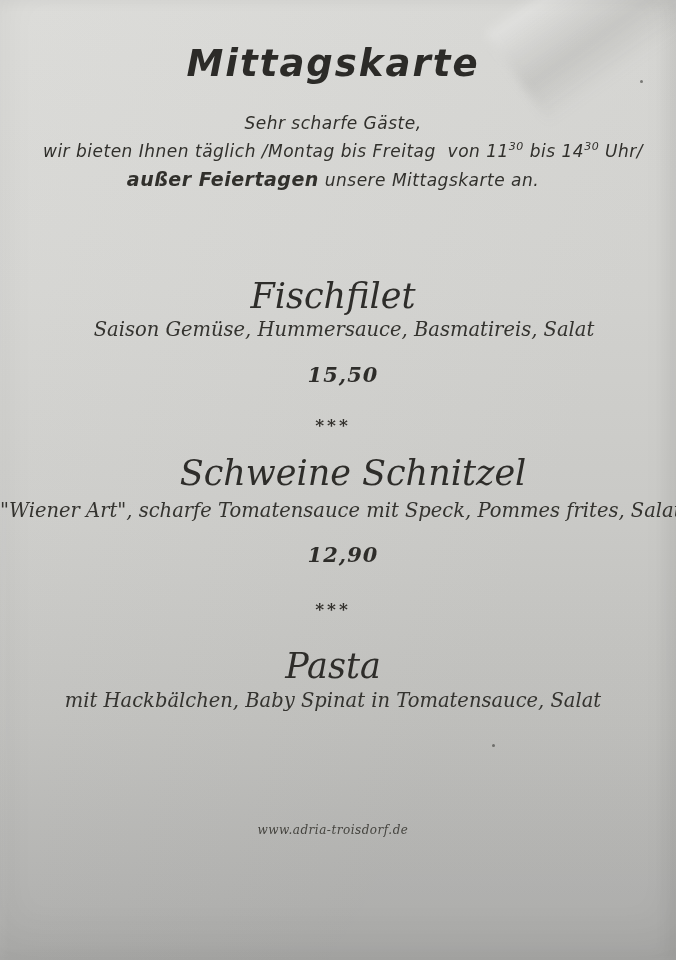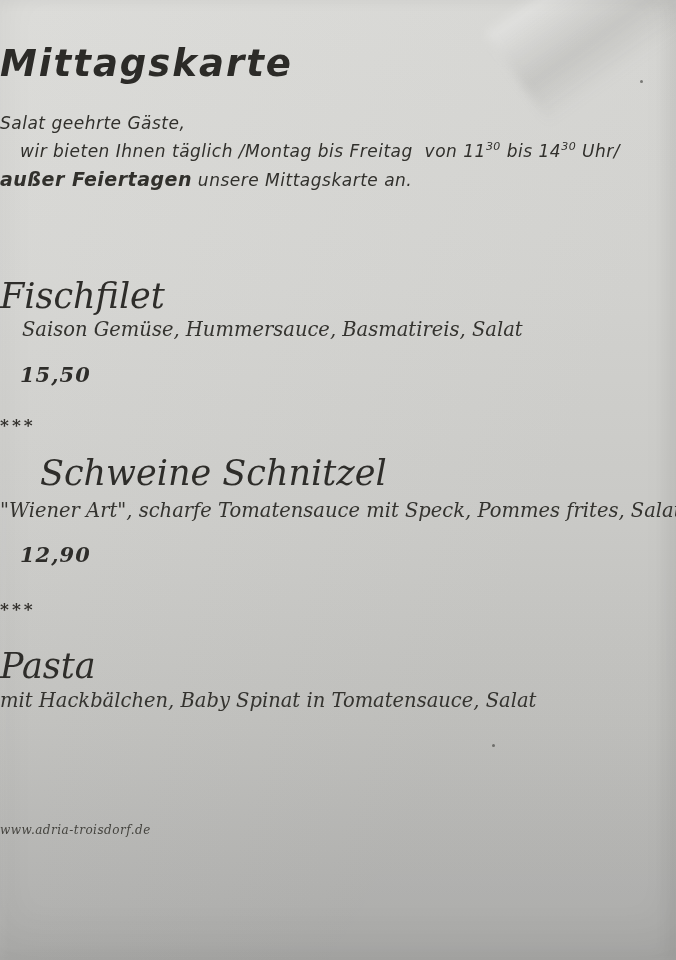--- a/index.html
+++ b/index.html
@@ -40,20 +40,21 @@
     position: absolute;
     width: 3px;
     height: 3px;
     border-radius: 50%;
     background: rgba(45,45,42,0.55);
   }
   .line {
     position: absolute;
     left: 0;
     right: 10px;
+    text-align: center;
     color: #33312d;
     white-space: pre;
   }
   
   .hand {
     font-family: "DejaVu Sans", sans-serif;
     font-style: italic;
     letter-spacing: 0.5px;
   }
   .title {
@@ -112,21 +113,21 @@
 </head>
 <body>
 
 <div class="paper">
   <div class="crease"></div>
   <div class="speck" style="left:640px; top:80px;"></div>
   <div class="speck" style="left:492px; top:744px;"></div>
 
   <h1 class="line hand title" style="top:42px;">Mittagskarte</h1>
 
-  <div class="line hand intro" style="top:113px;">Salat geehrte Gäste,</div>
+  <div class="line hand intro" style="top:113px;">Sehr scharfe Gäste,</div>
 
   <div class="line hand intro" style="top:141px;margin-left:20px;"><span>wir bieten Ihnen täglich /Montag bis Freitag  von 11</span><sup>30</sup><span> bis 14</span><sup>30</sup><span> Uhr/</span></div>
 
   <div class="line hand intro" style="top:168px;"><span class="note-bold">außer Feiertagen</span><span> unsere Mittagskarte an.</span></div>
 
   <div class="line serif dish-name" style="top:276px;">Fischfilet</div>
   <div class="line serif dish-desc" style="top:318px;padding-left:22px;">Saison Gemüse, Hummersauce, Basmatireis, Salat</div>
   <div class="line serif dish-price" style="top:362px;">15,50</div>
 
   <div class="line serif separator" style="top:415px;">***</div>

